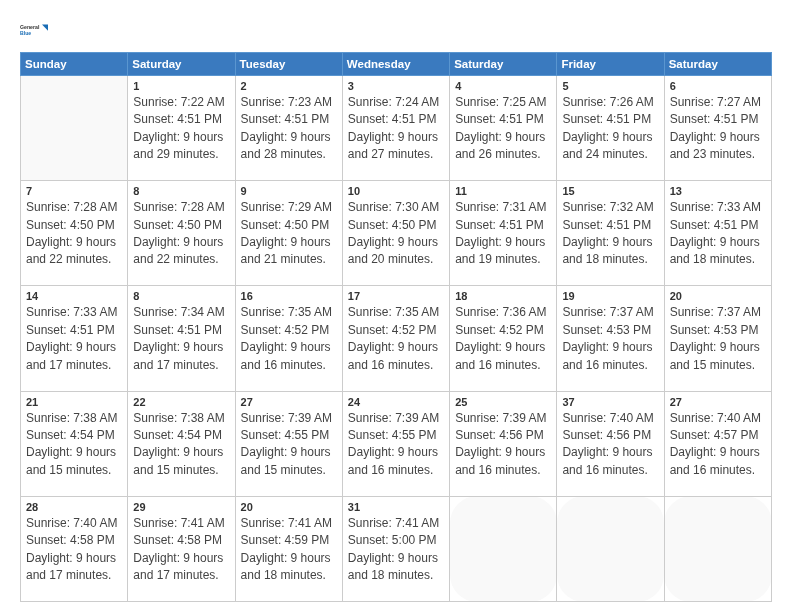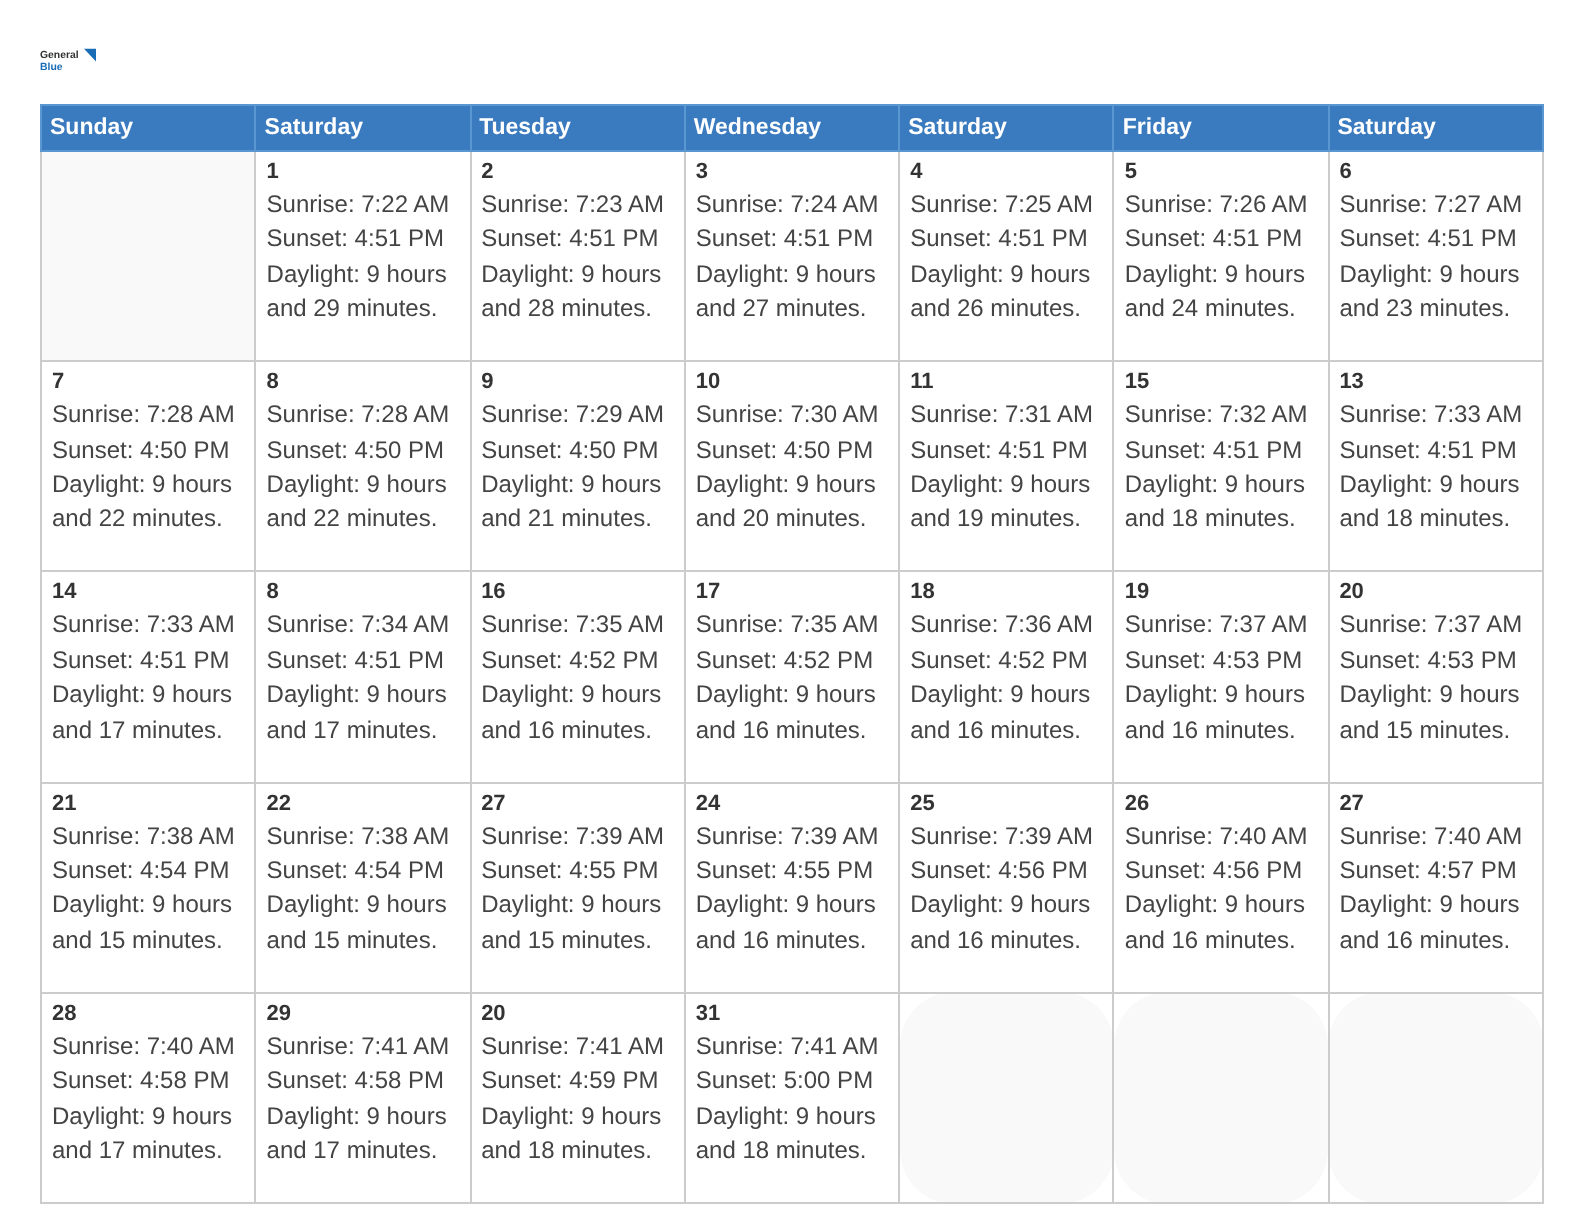--- a/index.html
+++ b/index.html
@@ -225,21 +225,21 @@
           </td>
           <td>
             <span class="day-num">24</span>
             <div class="day-info">Sunrise: 7:39 AM<br>Sunset: 4:55 PM<br>Daylight: 9 hours and 16 minutes.</div>
           </td>
           <td>
             <span class="day-num">25</span>
             <div class="day-info">Sunrise: 7:39 AM<br>Sunset: 4:56 PM<br>Daylight: 9 hours and 16 minutes.</div>
           </td>
           <td>
-            <span class="day-num">26</span>
+            <span class="day-num">37</span>
             <div class="day-info">Sunrise: 7:40 AM<br>Sunset: 4:56 PM<br>Daylight: 9 hours and 16 minutes.</div>
           </td>
           <td>
             <span class="day-num">27</span>
             <div class="day-info">Sunrise: 7:40 AM<br>Sunset: 4:57 PM<br>Daylight: 9 hours and 16 minutes.</div>
           </td>
         </tr>
         <tr>
           <td>
             <span class="day-num">28</span>

